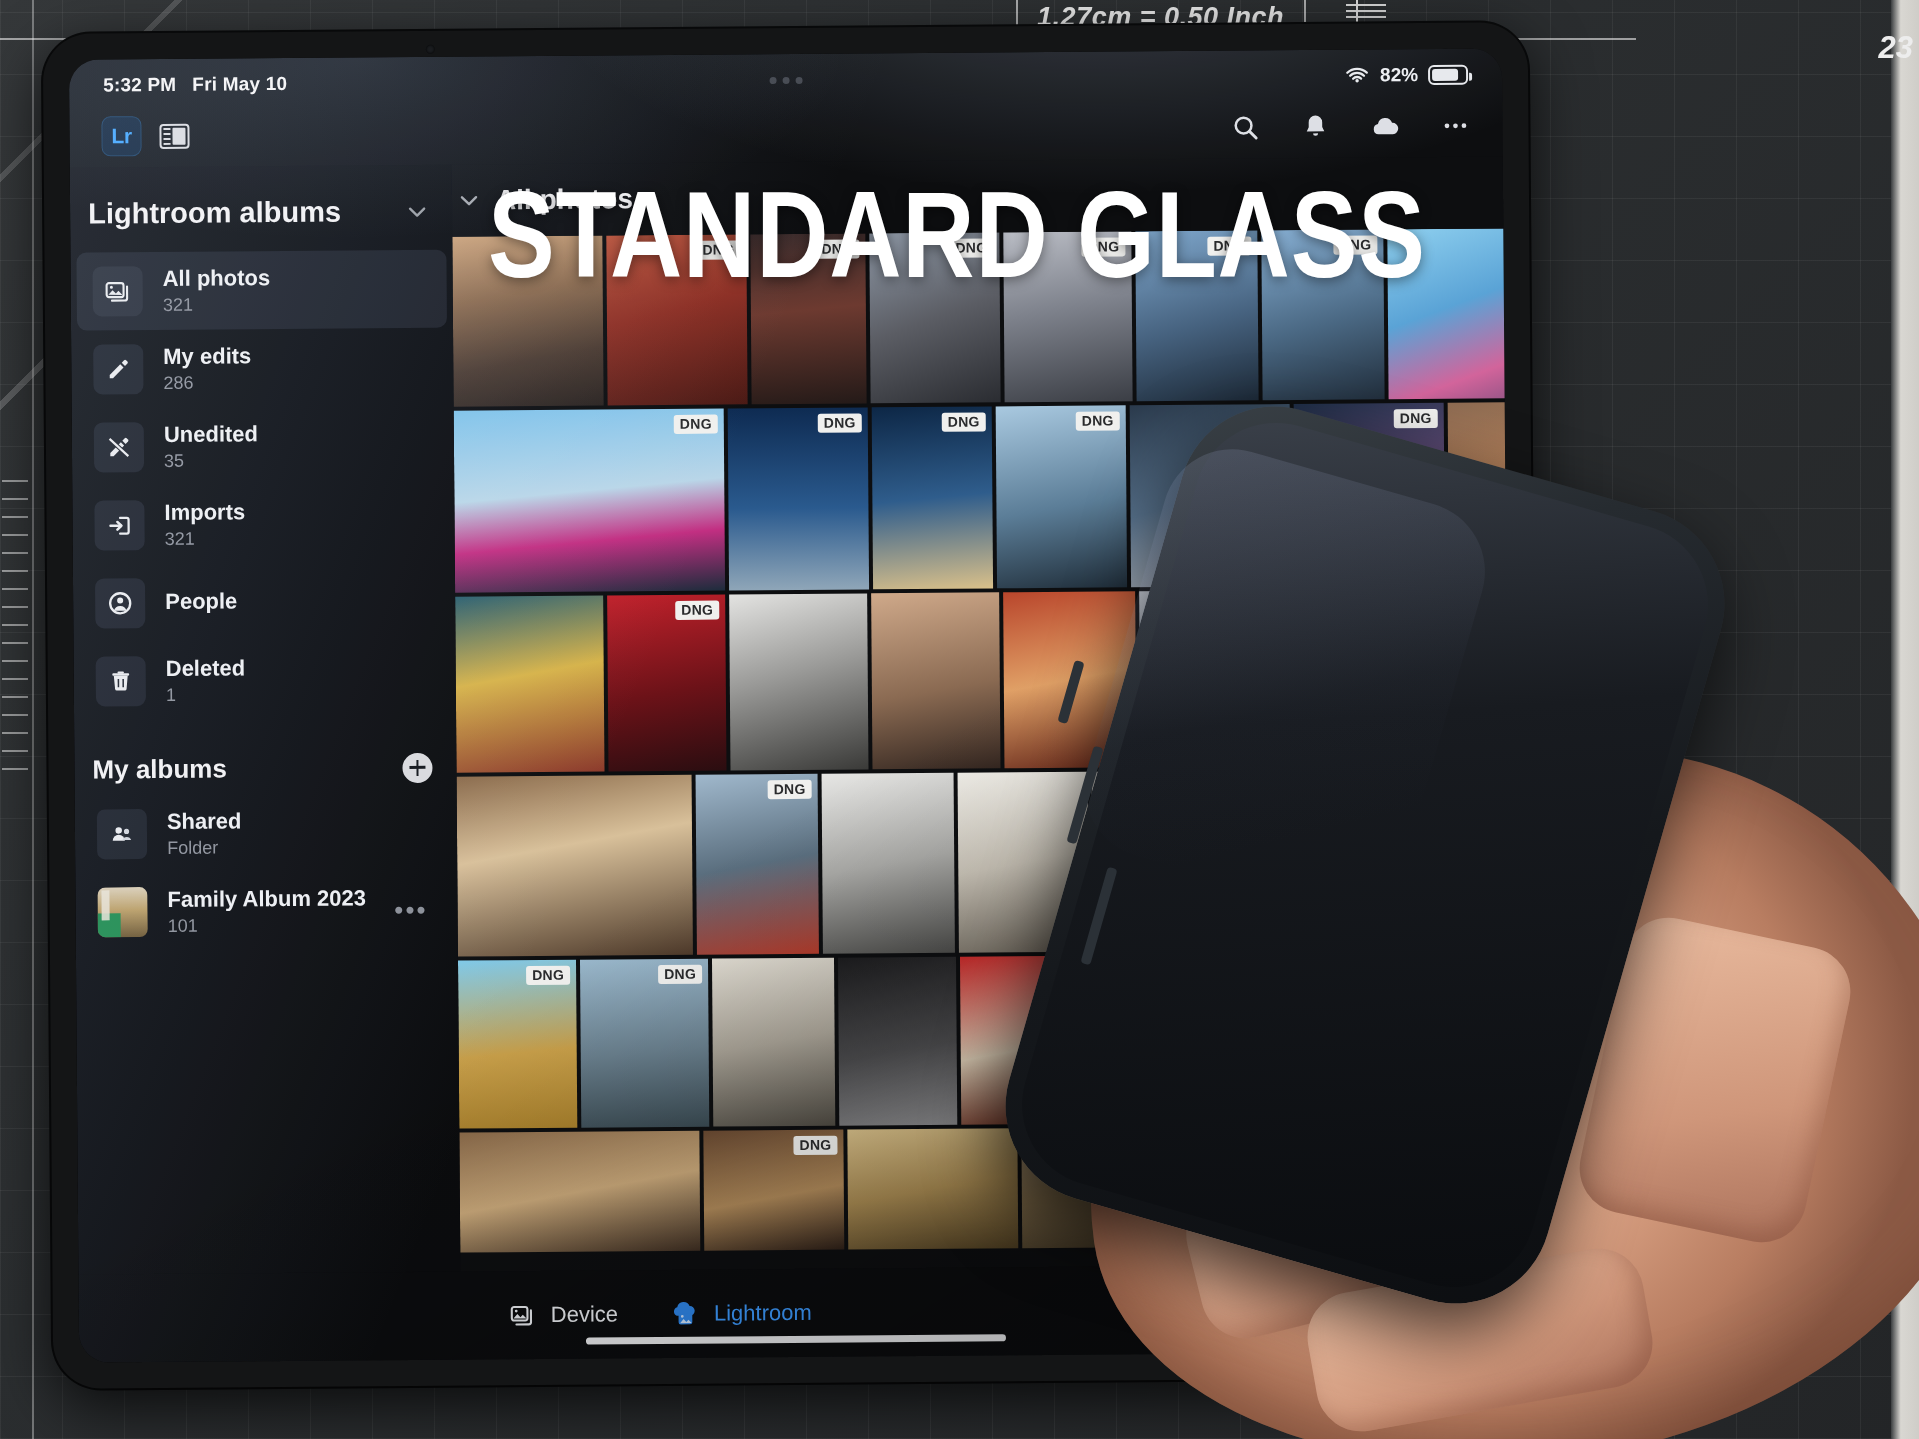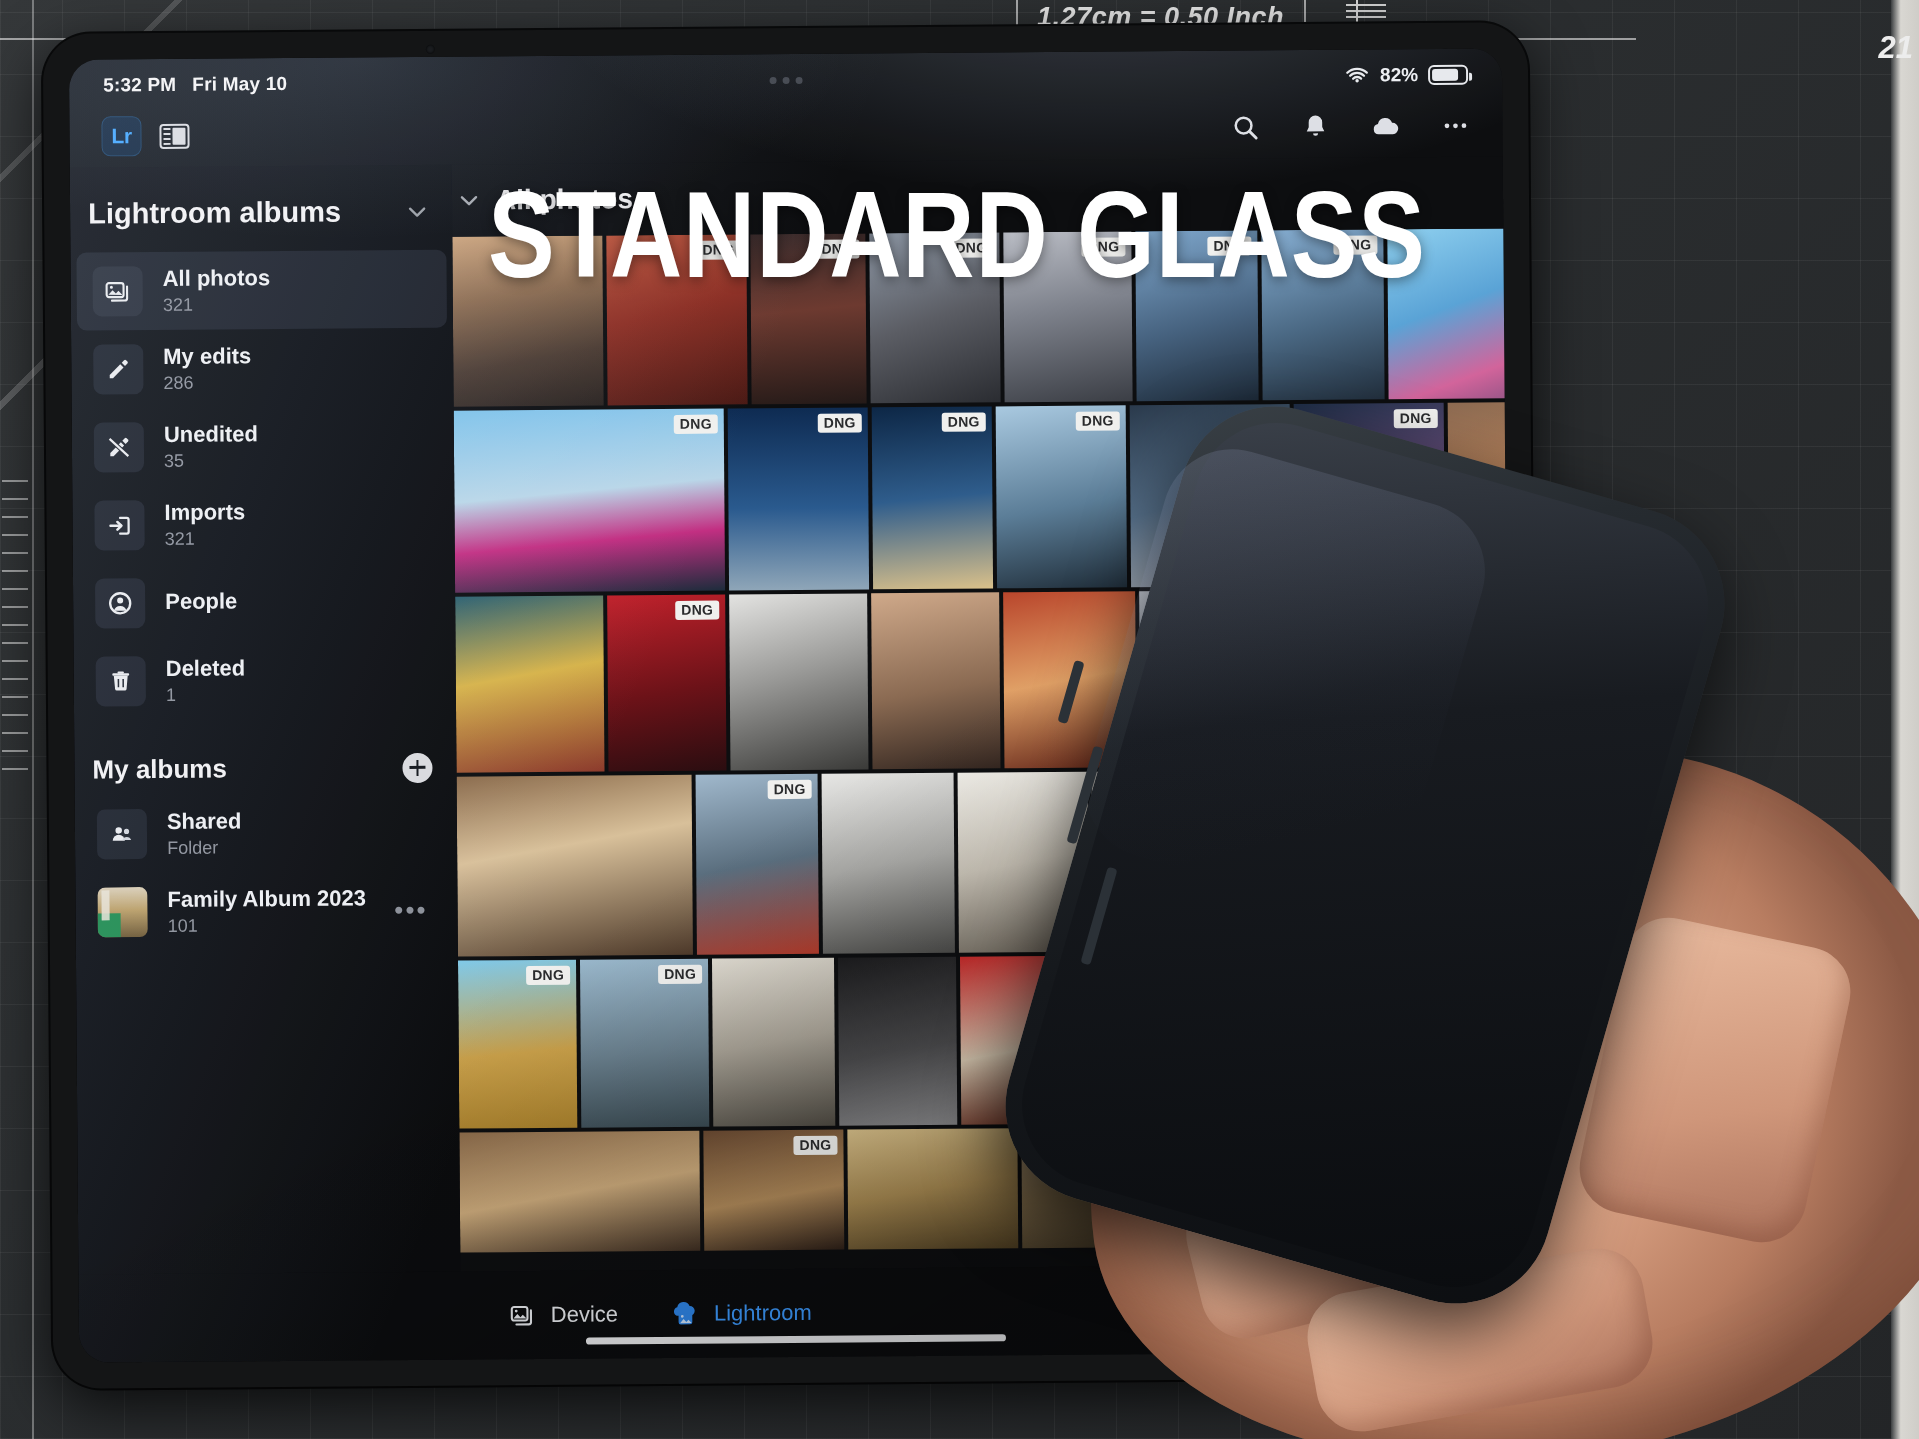--- a/index.html
+++ b/index.html
@@ -252,21 +252,21 @@
   <div class="mat-left-ticks"></div>
   <div class="mat-right-strip"></div>
   <div class="mat-ruler-left"></div>
   <div class="mat-ruler-top">
     <div class="ruler-divider" style="right:618px;"></div>
     <div class="ruler-divider" style="right:330px;"></div>
     <div class="ruler-label">1,27cm = 0,50 Inch</div>
     <div class="tickstack"></div>
     <div class="ruler-cross"></div>
   </div>
-  <div class="ruler-num">21</div>
+  <div class="ruler-num">23</div>
 
   <div class="ipad">
     <div class="cam"></div>
     <div class="ipad-bezel">
       <div class="app">
 
         <div class="statusbar">
           <div class="sb-left">
             <span>5:32 PM</span>
             <span>Fri May 10</span>

